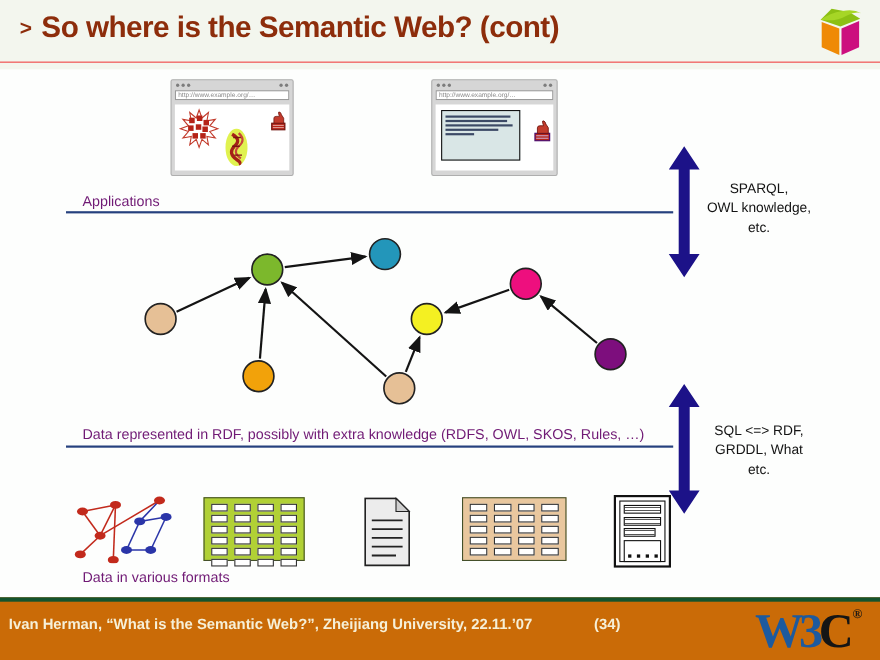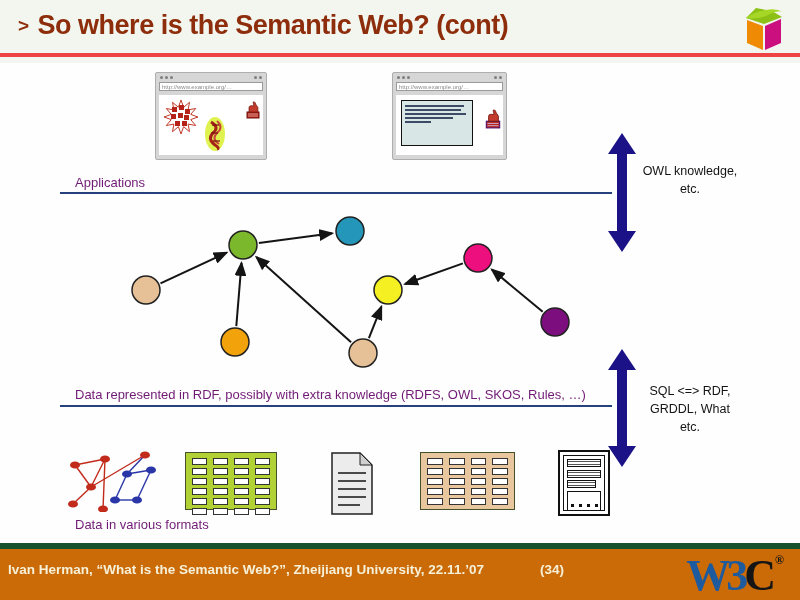--- a/index.html
+++ b/index.html
@@ -1,20 +1,20 @@
 <!DOCTYPE html>
 <html><head>
 <meta charset="utf-8">
 <style>
   html,body{margin:0;padding:0;background:#888;}
   .slide{position:relative;width:800px;height:600px;overflow:hidden;
          font-family:"Liberation Sans",sans-serif;background:#f3f6ee;}
   
   .header{position:absolute;left:0;top:0;width:800px;height:57px;
-          background:#f3f6ee;border-bottom:4px solid #ef4444;box-sizing:border-box;}
+          background:#f3f6ee;border-bottom:1px solid #ef4444;box-sizing:border-box;}
   .title{position:absolute;left:18px;top:10px;color:#8d2d0b;font-weight:bold;
          font-size:27px;letter-spacing:-0.5px;white-space:nowrap;}
   .title .marker{font-size:19px;vertical-align:2px;margin-right:9px;}
   .cube-logo{position:absolute;right:14px;top:4px;}
   
   .body{position:absolute;left:0;top:63px;width:800px;height:480px;background:#fdfefd;}
   .overlay{position:absolute;left:0;top:0;width:800px;height:600px;pointer-events:none;}
   .lbl{position:absolute;color:#701a75;font-size:13px;white-space:nowrap;}
   .rule{position:absolute;height:2px;background:#26417e;}
   .arrow-label{position:absolute;width:130px;text-align:center;color:#141414;
@@ -39,21 +39,21 @@
   .sdoc{position:absolute;background:#fff;border:2px solid #111;box-sizing:border-box;padding:3px;}
   .sdoc .inner{border:1px solid #111;height:100%;box-sizing:border-box;padding:3px 3px;}
   .sdoc .bar{border:1px solid #111;height:6px;margin-bottom:2.5px;
              background:repeating-linear-gradient(#fff 0 1px,#555 1px 2px,#fff 2px 3px);}
   .sdoc .bar.short{width:80%;}
   .sdoc .dotbox{border:1px solid #111;height:15px;margin-top:3px;display:flex;
                 align-items:flex-end;justify-content:center;gap:5px;padding-bottom:3px;}
   .sdoc .d{width:3px;height:3px;background:#111;}
   
   .footer{position:absolute;left:0;top:543px;width:800px;height:57px;background:#ca6b07;
-          border-top:6px solid #14532d;box-sizing:border-box;}
+          border-top:4px solid #14532d;box-sizing:border-box;}
   .citation{position:absolute;left:8px;top:13px;color:#f6f0d8;font-weight:bold;
             font-size:13.5px;white-space:nowrap;}
   .pagenum{position:absolute;left:540px;top:13px;color:#f6f0d8;font-weight:bold;font-size:13.5px;}
   .w3c{position:absolute;right:16px;top:1px;font-weight:bold;font-size:44px;
        letter-spacing:-4px;font-family:"Liberation Serif",serif;}
   .w3c .blue{color:#1d5a9e;}
   .w3c .black{color:#151515;}
   .w3c .reg{font-size:12px;color:#151515;vertical-align:26px;letter-spacing:0;margin-left:3px;}
 </style>
 </head>
@@ -155,20 +155,21 @@
 
   <div class="lbl" style="left:75px;top:175px;">Applications</div>
   <div class="rule" style="left:60px;top:192px;width:552px;"></div>
 
   <div class="lbl" style="left:75px;top:387px;font-size:13px;">Data represented in RDF, possibly with extra knowledge (RDFS, OWL, SKOS, Rules, …)</div>
   <div class="rule" style="left:60px;top:405px;width:552px;"></div>
 
   <div class="lbl" style="left:75px;top:517px;">Data in various formats</div>
 
   <div class="arrow-label" style="left:625px;top:162px;">
+    <div>SPARQL,</div>
     <div>OWL knowledge,</div>
     <div>etc.</div>
   </div>
   <div class="arrow-label" style="left:625px;top:382px;">
     <div>SQL &lt;=&gt; RDF,</div>
     <div>GRDDL, What</div>
     <div>etc.</div>
   </div>
 
   <svg class="overlay" style="left:65px;top:448px;width:95px;height:64px;" viewBox="0 0 95 64">

